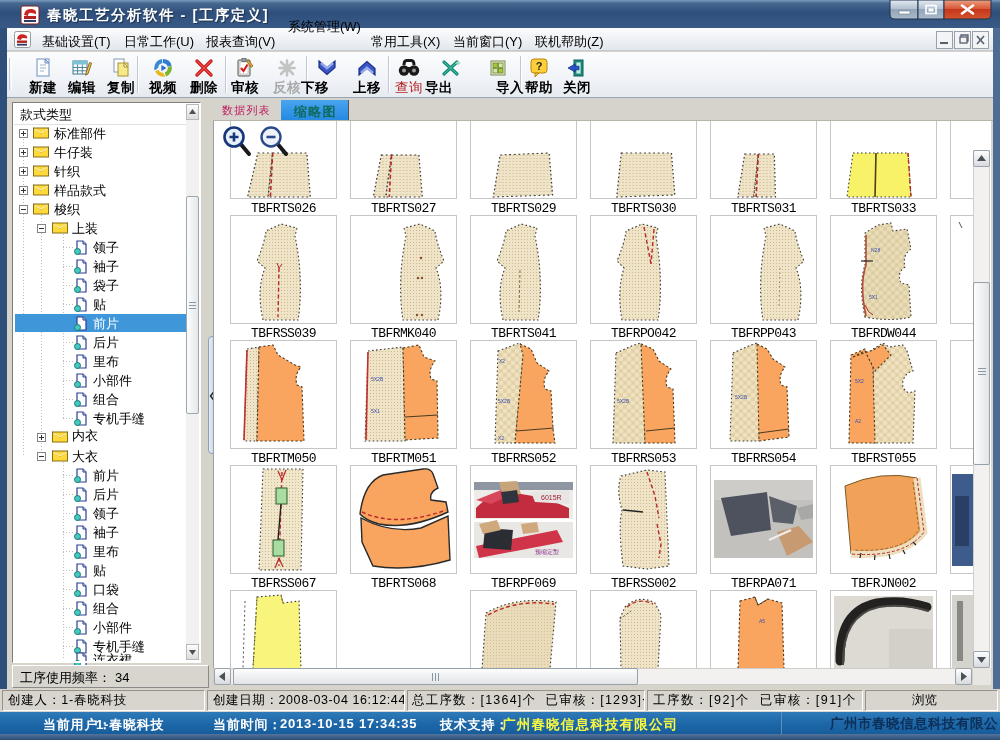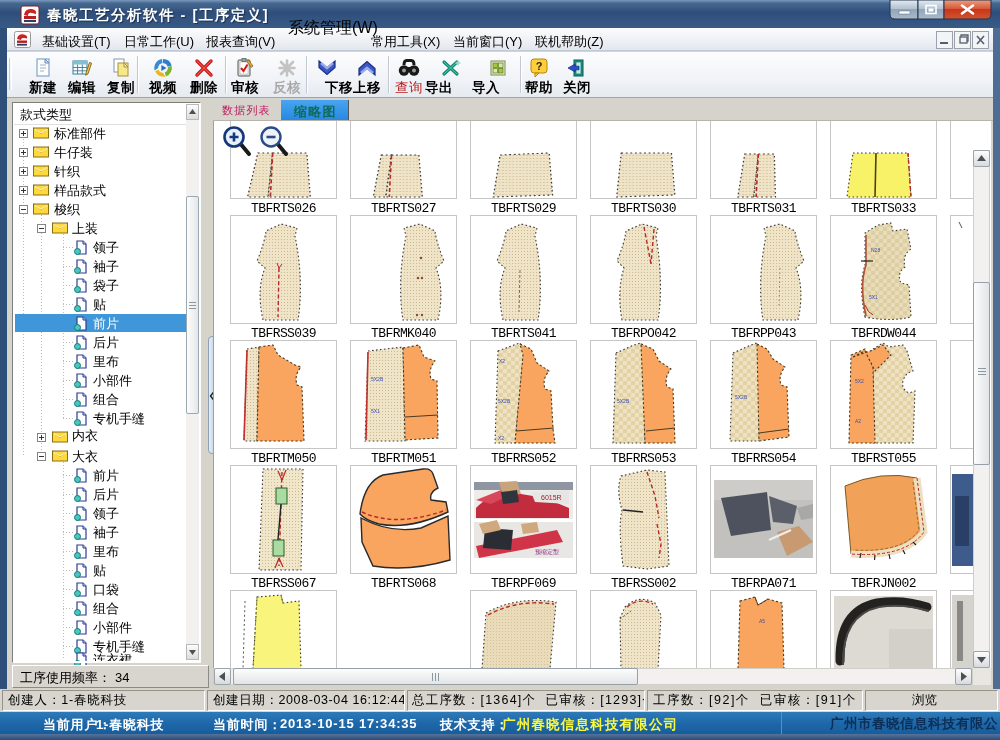--- a/index.html
+++ b/index.html
@@ -47,21 +47,21 @@
 <div class="abs" style="left:7px;top:28px;width:986px;height:23px;background:linear-gradient(180deg,#fbfcfd 0,#eef1f5 55%,#e2e7ee 100%);border-bottom:1px solid #c3cad4"></div>
 <svg class="abs" style="left:14px;top:31px" width="17" height="17" viewBox="0 0 17 17">
 <rect x="0.5" y="0.5" width="16" height="16" rx="2" fill="#fdfdfd" stroke="#999"></rect>
 <path d="M3 8 Q4 2.5 10 3.5 Q14 4.5 13 7.5 L10 7 Q7 6.5 7 9 Z" fill="#cc2222"></path>
 <rect x="3" y="9.5" width="10" height="2.4" fill="#b42020"></rect>
 <rect x="3" y="12.8" width="10" height="1.8" fill="#333a66"></rect>
 </svg>
 <div class="abs" style="left:42px;top:33px;font-size:13px;color:#000">基础设置(T)</div>
 <div class="abs" style="left:124px;top:33px;font-size:13px;color:#000">日常工作(U)</div>
 <div class="abs" style="left:206px;top:33px;font-size:13px;color:#000">报表查询(V)</div>
-<div class="abs" style="left:288px;top:18px;font-size:16px;color:#000">系统管理(W)</div>
+<div class="abs" style="left:288px;top:18px;font-size:13px;color:#000">系统管理(W)</div>
 <div class="abs" style="left:371px;top:33px;font-size:13px;color:#000">常用工具(X)</div>
 <div class="abs" style="left:453px;top:33px;font-size:13px;color:#000">当前窗口(Y)</div>
 <div class="abs" style="left:535px;top:33px;font-size:13px;color:#000">联机帮助(Z)</div>
 <div class="abs" style="left:936px;top:31px;width:17px;height:18px;background:#f3f4f6;border:1px solid #9aa1ab"></div>
 <div class="abs" style="left:954px;top:31px;width:17px;height:18px;background:#f3f4f6;border:1px solid #9aa1ab"></div>
 <div class="abs" style="left:972px;top:31px;width:17px;height:18px;background:#f3f4f6;border:1px solid #9aa1ab"></div>
 <svg class="abs" style="left:936px;top:31px" width="54" height="18" viewBox="0 0 54 18">
 <rect x="4" y="11" width="8" height="2" fill="#55606e"></rect>
 <rect x="24" y="6" width="7" height="6" fill="none" stroke="#55606e" stroke-width="1.3"></rect>
 <path d="M25 6 L25 4 L32 4 L32 10 L31 10" fill="none" stroke="#55606e" stroke-width="1.3"></path>
@@ -117,21 +117,21 @@
   </svg>
 <div class="abs" style="left:219px;top:79px;width:52px;text-align:center;font-size:13.5px;font-weight:bold;color:#000;letter-spacing:0.5px">审核</div>
 <svg class="abs" style="left:276px;top:57px" width="22" height="22" viewBox="0 0 22 22">
     <path d="M5 5 L17 17 M17 5 L5 17 M11 3.5 V18.5 M3.5 11 H18.5" stroke="#c3c3c3" stroke-width="2.6" stroke-linecap="round"></path>
   </svg>
 <div class="abs" style="left:261px;top:79px;width:52px;text-align:center;font-size:13.5px;font-weight:bold;color:#a9a9a9;letter-spacing:0.5px">反核</div>
 <svg class="abs" style="left:316px;top:57px" width="22" height="22" viewBox="0 0 22 22">
     <path d="M3 4 L11 11 L19 4 L19 10.5 L11 17.5 L3 10.5 Z" fill="#3a57c8" stroke="#1c2f86" stroke-width="1.2"></path>
     <path d="M5 6 L11 11.2 L17 6" stroke="#98abe8" stroke-width="2.4" fill="none"></path>
   </svg>
-<div class="abs" style="left:301px;top:79px;width:52px;text-align:right;font-size:13.5px;font-weight:bold;color:#000;letter-spacing:0.5px">下移</div>
+<div class="abs" style="left:301px;top:79px;width:52px;text-align:left;font-size:13.5px;font-weight:bold;color:#000;letter-spacing:0.5px">下移</div>
 <svg class="abs" style="left:356px;top:57px" width="22" height="22" viewBox="0 0 22 22">
     <path d="M3 18 L11 11 L19 18 L19 11.5 L11 4.5 L3 11.5 Z" fill="#3a57c8" stroke="#1c2f86" stroke-width="1.2"></path>
     <path d="M5 16 L11 10.8 L17 16" stroke="#98abe8" stroke-width="2.4" fill="none"></path>
   </svg>
 <div class="abs" style="left:341px;top:79px;width:52px;text-align:center;font-size:13.5px;font-weight:bold;color:#000;letter-spacing:0.5px">上移</div>
 <svg class="abs" style="left:398px;top:57px" width="22" height="22" viewBox="0 0 22 22">
     <circle cx="6" cy="13.5" r="5.2" fill="#181818"></circle>
     <circle cx="16" cy="13.5" r="5.2" fill="#181818"></circle>
     <circle cx="6" cy="13.5" r="2" fill="#9a9a9a"></circle>
     <circle cx="16" cy="13.5" r="2" fill="#9a9a9a"></circle>
@@ -145,21 +145,21 @@
     <path d="M18 3 l1 2 2 1 -2 1 -1 2 -1 -2 -2 -1 2 -1 Z" fill="#9adbc8"></path>
   </svg>
 <div class="abs" style="left:425px;top:79px;width:52px;text-align:left;font-size:13.5px;font-weight:bold;color:#000;letter-spacing:0.5px">导出</div>
 <svg class="abs" style="left:487px;top:57px" width="22" height="22" viewBox="0 0 22 22">
     <rect x="4" y="4" width="14" height="14" fill="#e9edda" stroke="#7a8a4a"></rect>
     <rect x="6" y="6" width="4.5" height="4.5" fill="#a8c83a" stroke="#5a7a1a" stroke-width="0.7"></rect>
     <rect x="11.5" y="6" width="4.5" height="4.5" fill="#d8e8a8" stroke="#5a7a1a" stroke-width="0.7"></rect>
     <rect x="6" y="11.5" width="4.5" height="4.5" fill="#d8e8a8" stroke="#5a7a1a" stroke-width="0.7"></rect>
     <rect x="11.5" y="11.5" width="4.5" height="4.5" fill="#a8c83a" stroke="#5a7a1a" stroke-width="0.7"></rect>
   </svg>
-<div class="abs" style="left:472px;top:79px;width:52px;text-align:left;font-size:13.5px;font-weight:bold;color:#000;letter-spacing:0.5px">导入</div>
+<div class="abs" style="left:472px;top:79px;width:52px;text-align:right;font-size:13.5px;font-weight:bold;color:#000;letter-spacing:0.5px">导入</div>
 <svg class="abs" style="left:528px;top:57px" width="22" height="22" viewBox="0 0 22 22">
     <rect x="3" y="2" width="16" height="14" rx="3" fill="#ffcf3a" stroke="#b8860b"></rect>
     <path d="M7 16 L7 20 L11 16 Z" fill="#ffcf3a" stroke="#b8860b"></path>
     <text x="11" y="13" font-size="11" font-weight="bold" text-anchor="middle" fill="#222" font-family="Liberation Sans">?</text>
   </svg>
 <div class="abs" style="left:513px;top:79px;width:52px;text-align:center;font-size:13.5px;font-weight:bold;color:#000;letter-spacing:0.5px">帮助</div>
 <svg class="abs" style="left:566px;top:57px" width="22" height="22" viewBox="0 0 22 22">
     <rect x="8" y="3" width="9" height="16" fill="#1a9a8a" stroke="#0a5a50"></rect>
     <rect x="10" y="5" width="5" height="12" fill="#baf0e4" stroke="#0a5a50" stroke-width="0.6"></rect>
     <path d="M2 11 L9 7 L9 9.2 L13 9.2 L13 12.8 L9 12.8 L9 15 Z" fill="#2a52c8" stroke="#122a77" stroke-width="0.7"></path>

